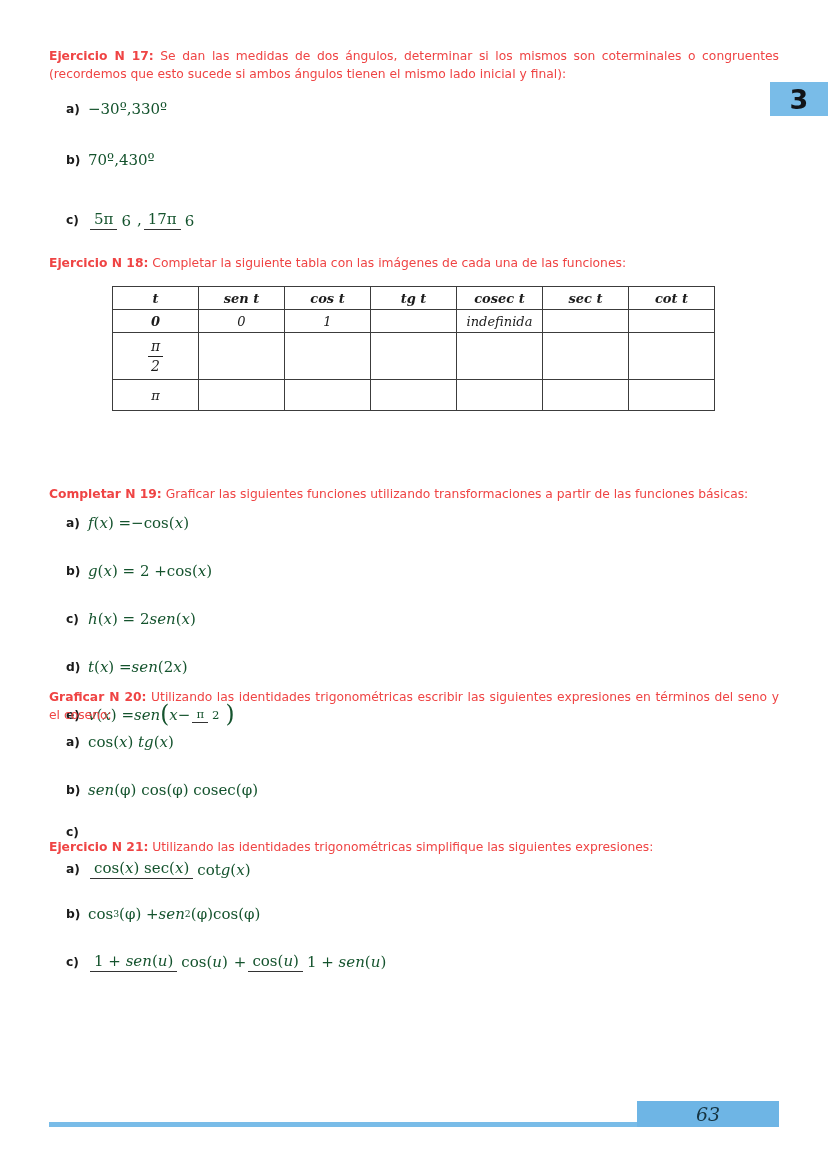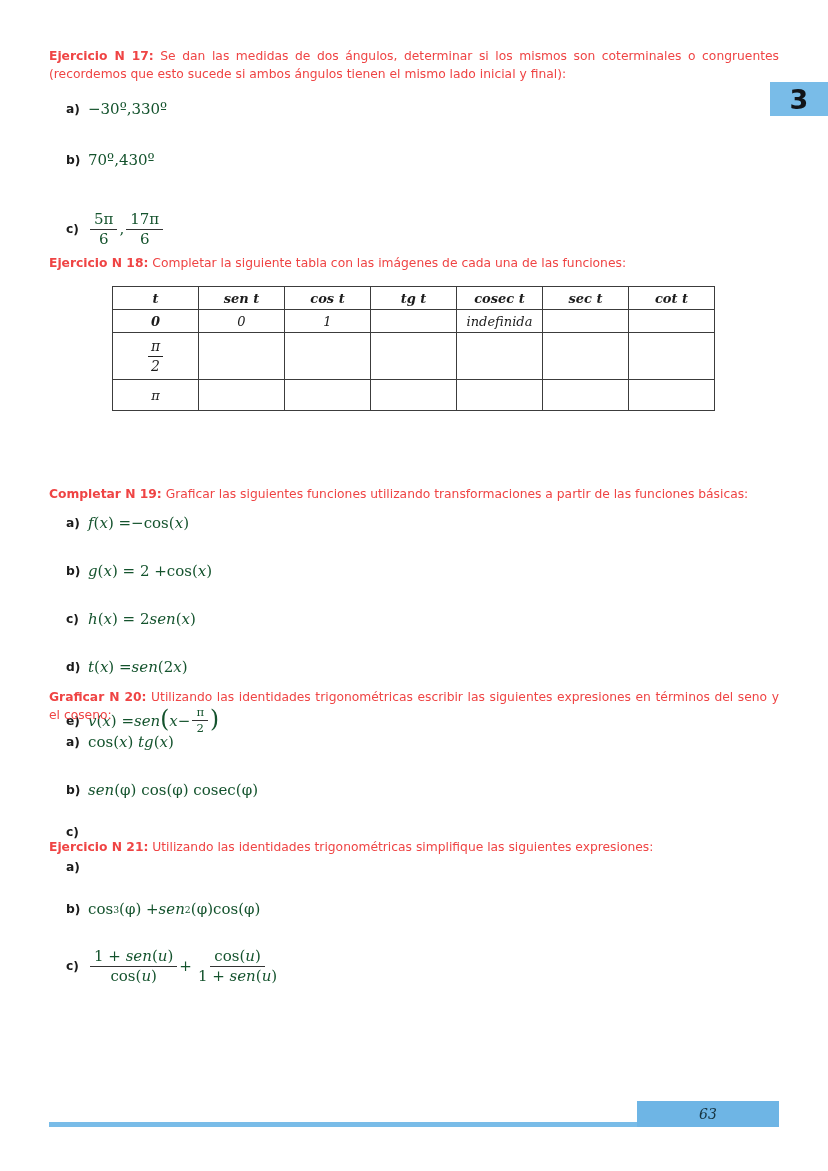--- a/index.html
+++ b/index.html
@@ -89,21 +89,20 @@
     align-items: center;
   }
 
   
   .it { font-style: italic; }
   .up { font-style: normal; }
   .sup { font-size: 0.62em; vertical-align: super; font-style: normal; }
 
   .frac {
     display: inline-flex;
-    flex-direction: column;
     align-items: center;
     vertical-align: middle;
     margin: 0 2px;
     line-height: 1.12;
   }
   .frac .num {
     padding: 0 4px 1px 4px;
     border-bottom: 1.1px solid #333;
   }
   .frac .den {
@@ -177,21 +176,21 @@
     right: 49px;
     bottom: 44px;
     width: 142px;
     height: 26px;
     background: #6eb5e5;
     display: flex;
     align-items: center;
     justify-content: center;
     font-family: "DejaVu Serif", serif;
     font-style: italic;
-    font-size: 14px;
+    font-size: 19px;
     color: #16333f;
   }
 
   
   #ex17      { position: absolute; left: 0;   top: 0;   width: 730px; }
   #ex17items { position: absolute; left: 0;   top: 52px; width: 480px; }
   #ex18      { position: absolute; left: 0;   top: 207px; width: 730px; }
   #ex19      { position: absolute; left: 0;   top: 438px; width: 730px; }
   #ex19items { position: absolute; left: 0;   top: 466px; width: 480px; }
   #ex20      { position: absolute; left: 0;   top: 641px; width: 730px; }
@@ -332,20 +331,26 @@
     <div id="ex21">
       <p class="ex-head">
         <span class="lbl">Ejercicio N 21:</span>
         <span>Utilizando las identidades trigonométricas simplifique las siguientes expresiones:</span>
       </p>
     </div>
 
     <ul class="items" id="ex21items">
       <li class="item">
         <span class="mk">a)</span>
+        <span class="mth">
+          <span class="frac">
+            <span class="num"><span class="up">cos</span>(<span class="it">x</span>)&nbsp;<span class="up">sec</span>(<span class="it">x</span>)</span>
+            <span class="den"><span class="up">cot</span><span class="it">g</span>(<span class="it">x</span>)</span>
+          </span>
+        </span>
       </li>
       <div class="sp-f"></div>
       <li class="item">
         <span class="mk">b)</span>
         <span class="mth">
           <span class="up">cos</span><span class="sup">3</span>(φ) + <span class="it">sen</span><span class="sup">2</span>(φ)<span class="up">cos</span>(φ)
         </span>
       </li>
       <div class="sp-e"></div>
       <li class="item">

